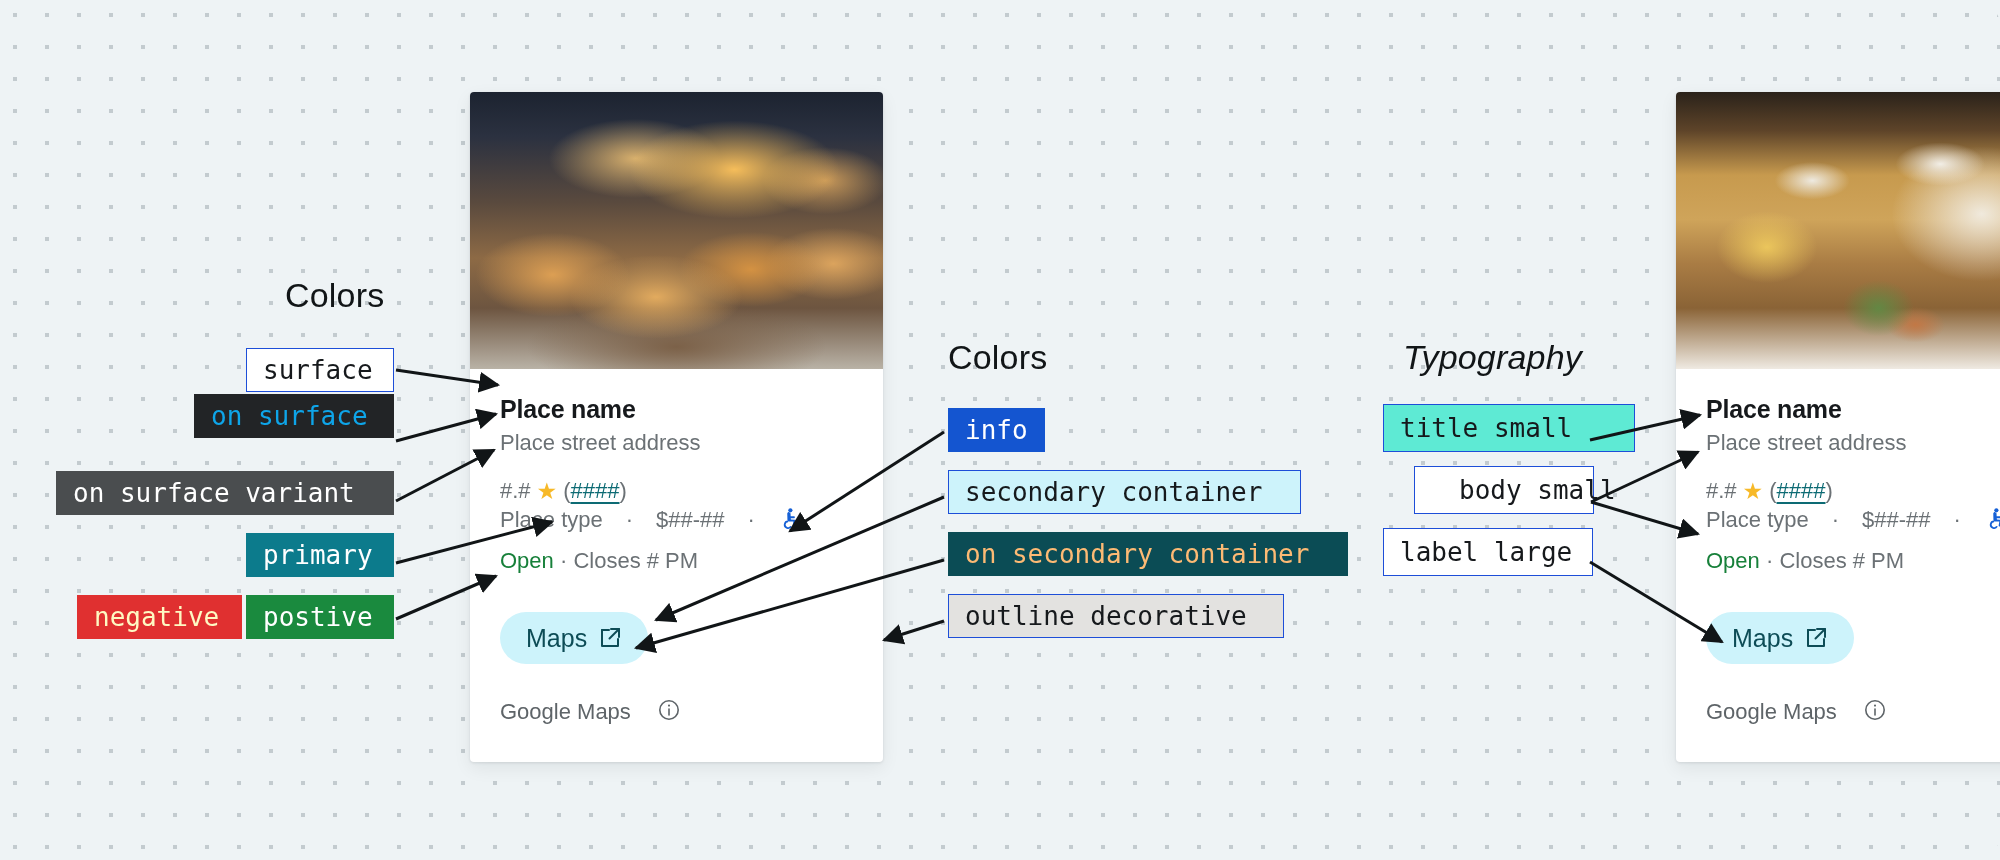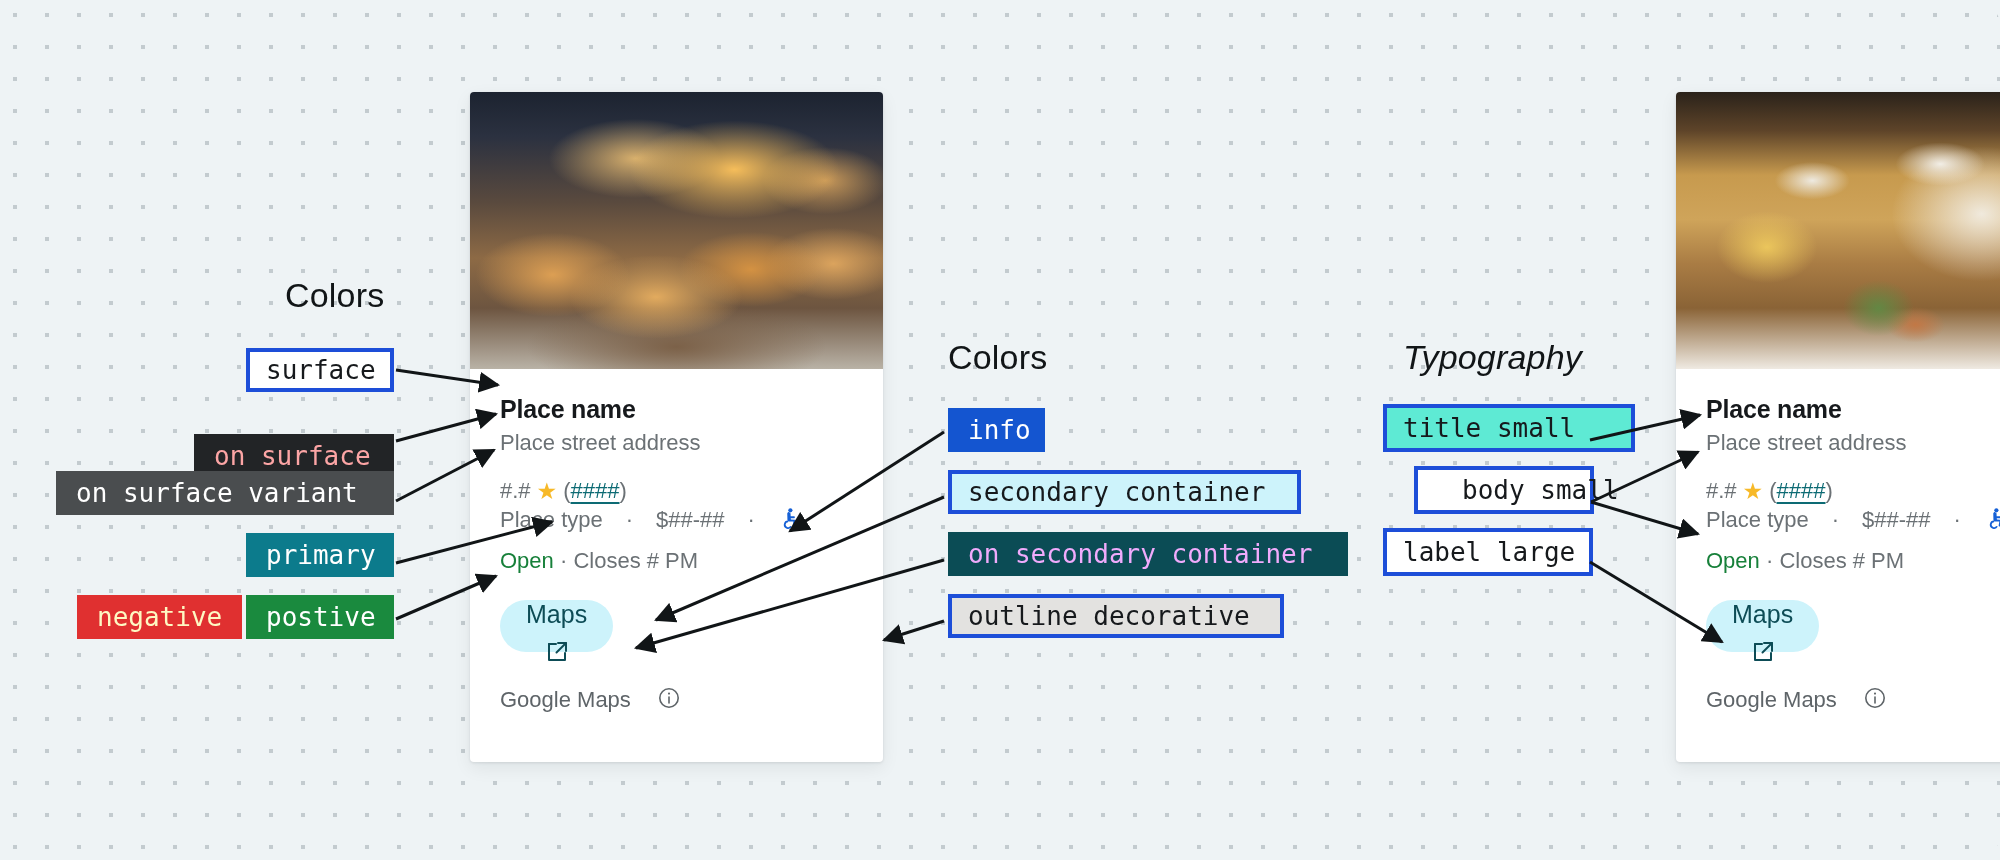--- a/index.html
+++ b/index.html
@@ -56,21 +56,21 @@
   
   .chip {
     position: absolute;
     font-family: "DejaVu Sans Mono", monospace;
     font-size: 26px;
     line-height: 1;
     display: flex;
     align-items: center;
     padding: 0 16px;
     height: 44px;
-    border: 4px solid #1d4ed8;
+    border: 1px solid #1d4ed8;
     z-index: 30;
     white-space: nowrap;
   }
 
   
   .place-card {
     position: absolute;
     background: #ffffff;
     border-radius: 4px;
     overflow: hidden;
@@ -136,35 +136,34 @@
 
   .hours-row {
     font-size: 22px;
     margin-top: 15px;
     color: #6b7175;
     white-space: nowrap;
   }
   .hours-open { color: #17803a; }
 
   .maps-btn {
-    margin-top: 26px;
+    margin-top: 38px;
     display: inline-flex;
     align-items: center;
     gap: 11px;
     background: #cdf3fb;
     color: #0d4c56;
     border: none;
     border-radius: 999px;
     height: 52px;
     padding: 0 26px;
     font-family: "Liberation Sans", sans-serif;
     font-size: 25px;
     font-weight: 500;
     cursor: pointer;
-    flex-direction: column;
   }
   .maps-btn svg { display: block; }
 
   .card-footer {
     margin-top: 34px;
     padding: 0 30px 26px 30px;
     display: flex;
     align-items: center;
     gap: 26px;
   }
@@ -205,21 +204,21 @@
 <div class="section-heading" style="left:285px; top:276px;">Colors</div>
 
 <div class="section-heading" style="left:948px; top:338px;">Colors</div>
 
 <div class="section-heading" style="left:1403px; top:338px;font-style:italic;">Typography</div>
 
 <div class="chip" style="left:246px; top:348px; width:148px; background:#ffffff; color:#16191c;">
   <span>surface</span>
 </div>
 
-<div class="chip" style="left:194px; top:434px; width:200px; background:#222426; color:#fca5a5; border-color:#222426;">
+<div class="chip" style="left:194px; top:394px; width:200px; background:#222426; color:#0ea5e9; border-color:#222426;">
   <span>on surface</span>
 </div>
 
 <div class="chip" style="left:56px; top:471px; width:338px; background:#4a4d4f; color:#ffffff; border-color:#4a4d4f;">
   <span>on surface variant</span>
 </div>
 
 <div class="chip" style="left:246px; top:533px; width:148px; background:#0c7b8c; color:#ffffff; border-color:#0c7b8c;">
   <span>primary</span>
 </div>
@@ -233,21 +232,21 @@
 </div>
 
 <div class="chip" style="left:948px; top:408px; width:97px; background:#1455d0; color:#ffffff; border-color:#1455d0;">
   <span>info</span>
 </div>
 
 <div class="chip" style="left:948px; top:470px; width:353px; background:#cdf3fb; color:#16191c;">
   <span>secondary container</span>
 </div>
 
-<div class="chip" style="left:948px; top:532px; width:400px; background:#0b4c55; color:#f0abfc; border-color:#0b4c55;">
+<div class="chip" style="left:948px; top:532px; width:400px; background:#0b4c55; color:#fdba74; border-color:#0b4c55;">
   <span>on secondary container</span>
 </div>
 
 <div class="chip" style="left:948px; top:594px; width:336px; background:#e3e2e0; color:#16191c;">
   <span>outline decorative</span>
 </div>
 
 <div class="chip" style="left:1383px; top:404px; width:252px; height:48px; background:#5eead4; color:#16191c;">
   <span>title small</span>
 </div>

